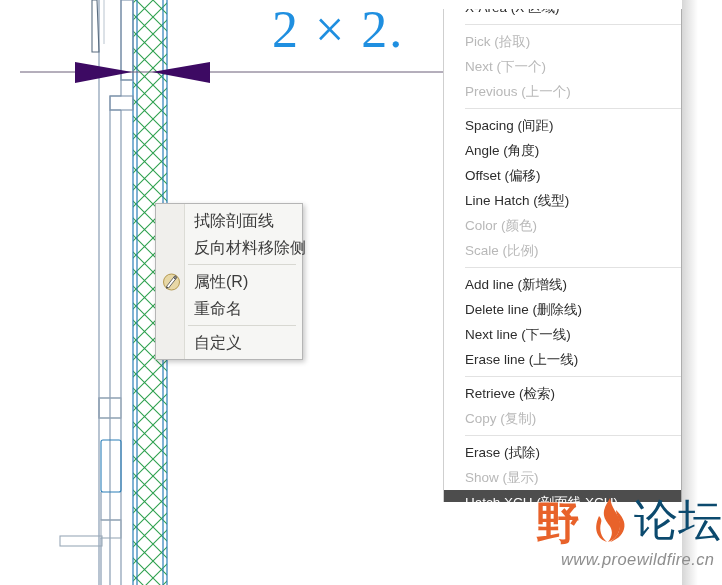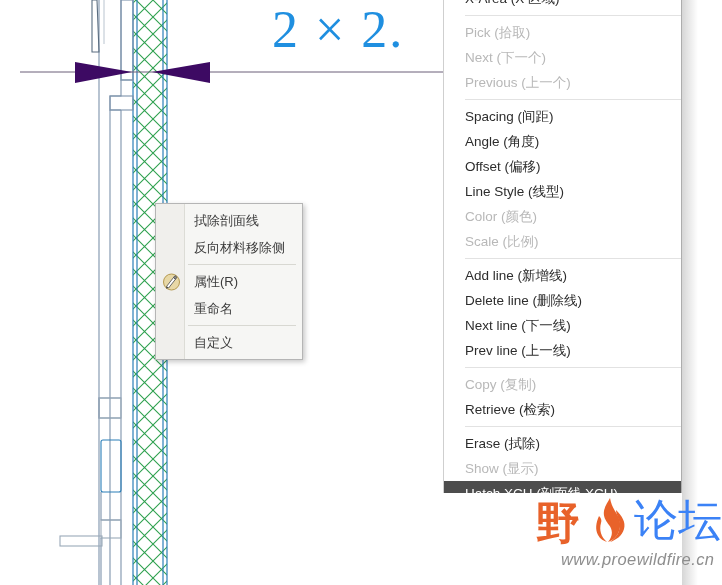--- a/index.html
+++ b/index.html
@@ -41,21 +41,21 @@
   }
 
   
   #ctx-menu {
     position: absolute;
     left: 155px; top: 203px;
     width: 148px;
     background: #f6f6f4;
     border: 1px solid #b5b5b5;
     box-shadow: 2px 2px 5px rgba(0,0,0,0.22);
-    font-size: 13px;
+    font-size: 16px;
     color: #3b3b3b;
     padding: 3px 0 3px 0;
   }
   #ctx-menu .ctx-gutter {
     position: absolute;
     left: 0; top: 0; bottom: 0;
     width: 29px;
     background: #f0efec;
     border-right: 1px solid #dcdcd6;
   }
@@ -77,21 +77,21 @@
   #ctx-menu .ctx-icon {
     position: absolute;
     left: 6px; top: 4px;
     width: 19px; height: 19px;
     z-index: 3;
   }
 
   
   #menu-panel {
     position: absolute;
-    left: 443px; top: 0;
+    left: 443px; top: 9px;
     width: 239px;
     height: 493px;
     background: #ffffff;
     border-left: 1px solid #cfcfcf;
     border-right: 1px solid #adadad;
     font-size: 13.5px;
     color: #2d2d2d;
     overflow: hidden;
   }
   #menu-panel .mi {
@@ -132,21 +132,21 @@
     line-height: 46px;
     white-space: nowrap;
   }
   #wm-ye {
     position: absolute; left: 0; top: 0;
     color: #e8622a;
     font-weight: bold;
   }
   #wm-luntan {
     position: absolute; left: 98px; top: -2px;
-    color: #3b82f6;
+    color: #0c4a6e;
     font-family: "Liberation Serif", serif;
   }
   #wm-flame { position: absolute; left: 50px; top: -4px; }
   #wm-url {
     position: absolute;
     left: 25px; top: 50px;
     font-family: Liberation Sans, sans-serif;
     font-style: italic;
     font-size: 16.5px;
     color: #8e8e8e;
@@ -270,49 +270,49 @@
     <div class="mi">
       <span>Spacing (间距)</span>
     </div>
     <div class="mi">
       <span>Angle (角度)</span>
     </div>
     <div class="mi">
       <span>Offset (偏移)</span>
     </div>
     <div class="mi">
-      <span>Line Style (线型)</span>
+      <span>Line Hatch (线型)</span>
     </div>
     <div class="mi disabled">
       <span>Color (颜色)</span>
     </div>
     <div class="mi disabled">
       <span>Scale (比例)</span>
     </div>
     <div class="msep"></div>
 
     <div class="mi">
       <span>Add line (新增线)</span>
     </div>
     <div class="mi">
       <span>Delete line (删除线)</span>
     </div>
     <div class="mi">
       <span>Next line (下一线)</span>
     </div>
     <div class="mi">
-      <span>Prev line (上一线)</span>
-    </div>
-    <div class="msep"></div>
-
+      <span>Erase line (上一线)</span>
+    </div>
+    <div class="msep"></div>
+
+    <div class="mi">
+      <span>Retrieve (检索)</span>
+    </div>
     <div class="mi disabled">
       <span>Copy (复制)</span>
-    </div>
-    <div class="mi">
-      <span>Retrieve (检索)</span>
     </div>
     <div class="msep"></div>
 
     <div class="mi">
       <span>Erase (拭除)</span>
     </div>
     <div class="mi disabled">
       <span>Show (显示)</span>
     </div>
     <div class="mi selected">

